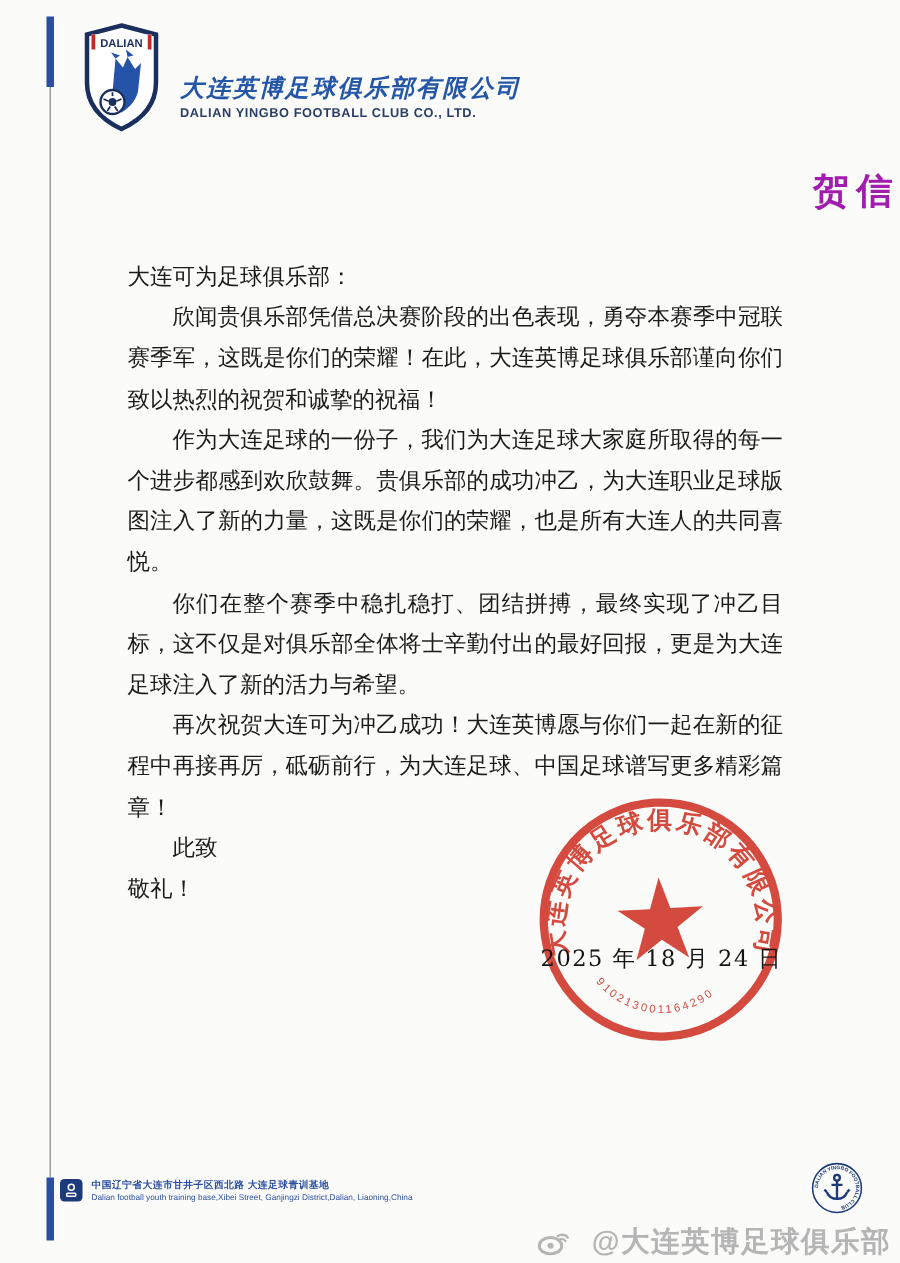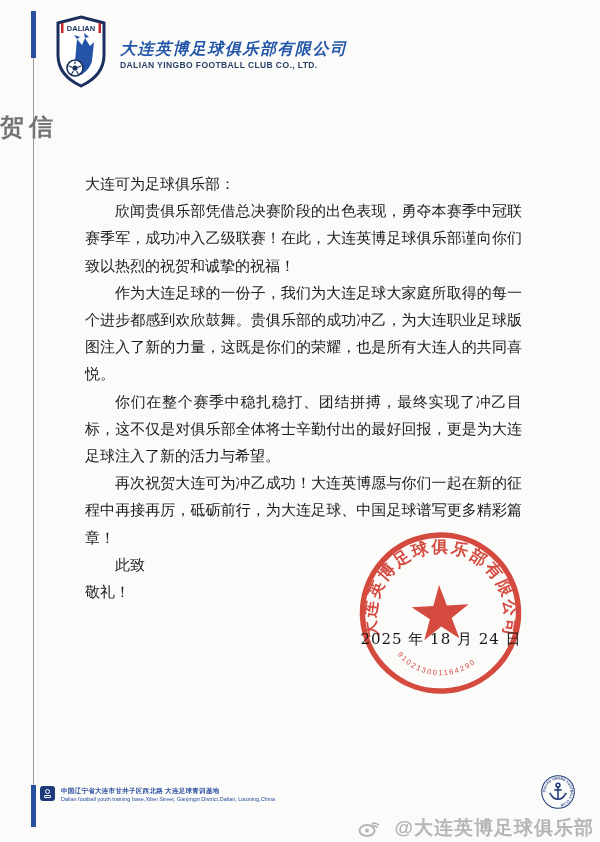--- a/index.html
+++ b/index.html
@@ -6,28 +6,28 @@
   html,body { background:#ffffff; }
   body { font-family:"DejaVu Serif","Liberation Serif",serif; }
   .page { position:relative; width:600px; height:842px; background:#fbfbfa; overflow:hidden; }
 
   
   .accent-top    { position:absolute; left:31px; top:11px;  width:5px; height:47px; background:#2b4fa0; }
   .accent-line   { position:absolute; left:33px; top:58px;  width:1px; height:727px; background:#9c9c9c; }
   .accent-bottom { position:absolute; left:31px; top:785px; width:5px; height:42px; background:#2b4fa0; }
 
   
-  .header { position:absolute; left:54px; top:15px; display:flex; align-items:flex-start; }
+  .header { position:absolute; left:54px; top:15px; display:flex; align-items:center; }
   .logo-wrap { width:54px; height:74px; }
   .header-text { margin-left:12px; margin-top:24px; font-family:"Liberation Sans","DejaVu Sans",sans-serif; }
   .company-cn { font-weight:bold; font-style:italic; color:#2456a8; font-size:16px; letter-spacing:1.5px; }
   .company-en { font-weight:bold; color:#2a3f66; font-size:8.5px; letter-spacing:0.4px; margin-top:0; }
 
-  .title { position:absolute; left:0; right:0; top:111px; text-align:left;
-           font-size:24px; font-weight:bold; color:#737373; letter-spacing:5px; }
+  .title { position:absolute; left:0; right:0; top:111px; text-align:right;
+           font-size:24px; font-weight:bold; color:#a21caf; letter-spacing:5px; }
 
   .body-text { position:absolute; left:85px; width:437px; top:171px;
                font-size:15px; line-height:27.2px; color:#1b1b1b; text-align:justify; }
   .body-text p.indent { text-indent:2em; }
   .body-text p.no-indent { text-indent:0; }
 
   
   .seal { position:absolute; left:357px; top:529px; width:168px; height:168px;
           z-index:2; opacity:0.92; transform:rotate(-3deg); }
   .sig-name { position:absolute; left:350px; top:591px; width:182px; text-align:center;
@@ -77,21 +77,21 @@
     <div class="header-text">
       <div class="company-cn">大连英博足球俱乐部有限公司</div>
       <div class="company-en">DALIAN YINGBO FOOTBALL CLUB CO., LTD.</div>
     </div>
   </div>
 
   <div class="title">贺信</div>
 
   <div class="body-text">
     <p class="no-indent">大连可为足球俱乐部：</p>
-    <p class="indent">欣闻贵俱乐部凭借总决赛阶段的出色表现，勇夺本赛季中冠联赛季军，成功冲入乙级联赛！在此，大连英博足球俱乐部谨向你们致以热烈的祝贺和诚挚的祝福！</p>
+    <p class="indent">欣闻贵俱乐部凭借总决赛阶段的出色表现，勇夺本赛季中冠联赛季军，这既是你们的荣耀！在此，大连英博足球俱乐部谨向你们致以热烈的祝贺和诚挚的祝福！</p>
     <p class="indent">作为大连足球的一份子，我们为大连足球大家庭所取得的每一个进步都感到欢欣鼓舞。贵俱乐部的成功冲乙，为大连职业足球版图注入了新的力量，这既是你们的荣耀，也是所有大连人的共同喜悦。</p>
     <p class="indent">你们在整个赛季中稳扎稳打、团结拼搏，最终实现了冲乙目标，这不仅是对俱乐部全体将士辛勤付出的最好回报，更是为大连足球注入了新的活力与希望。</p>
     <p class="indent">再次祝贺大连可为冲乙成功！大连英博愿与你们一起在新的征程中再接再厉，砥砺前行，为大连足球、中国足球谱写更多精彩篇章！</p>
     <p class="indent">此致</p>
     <p class="no-indent">敬礼！</p>
   </div>
 
   <svg class="seal" viewBox="0 0 168 168">
     <defs>
       <path id="sealTopArc" d="M 21,106 A 65,65 0 1 1 146,106" fill="none"></path>

